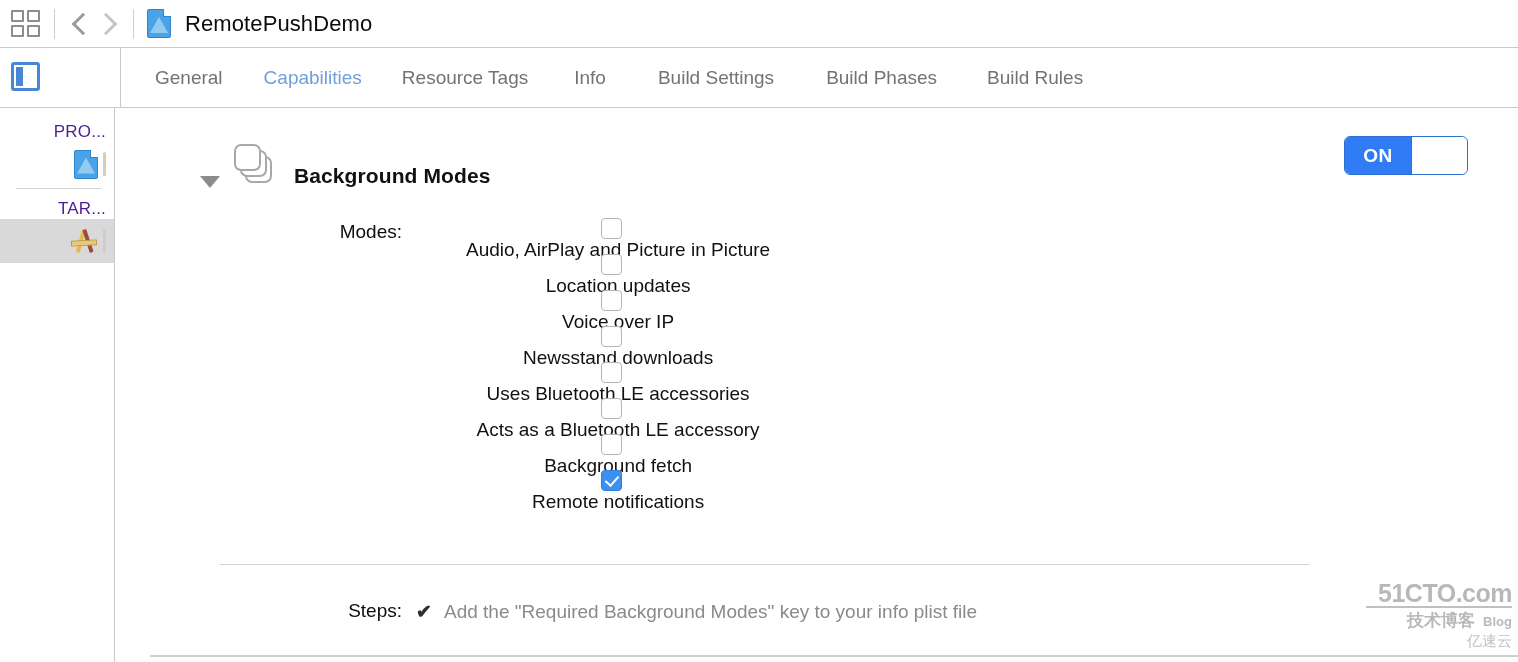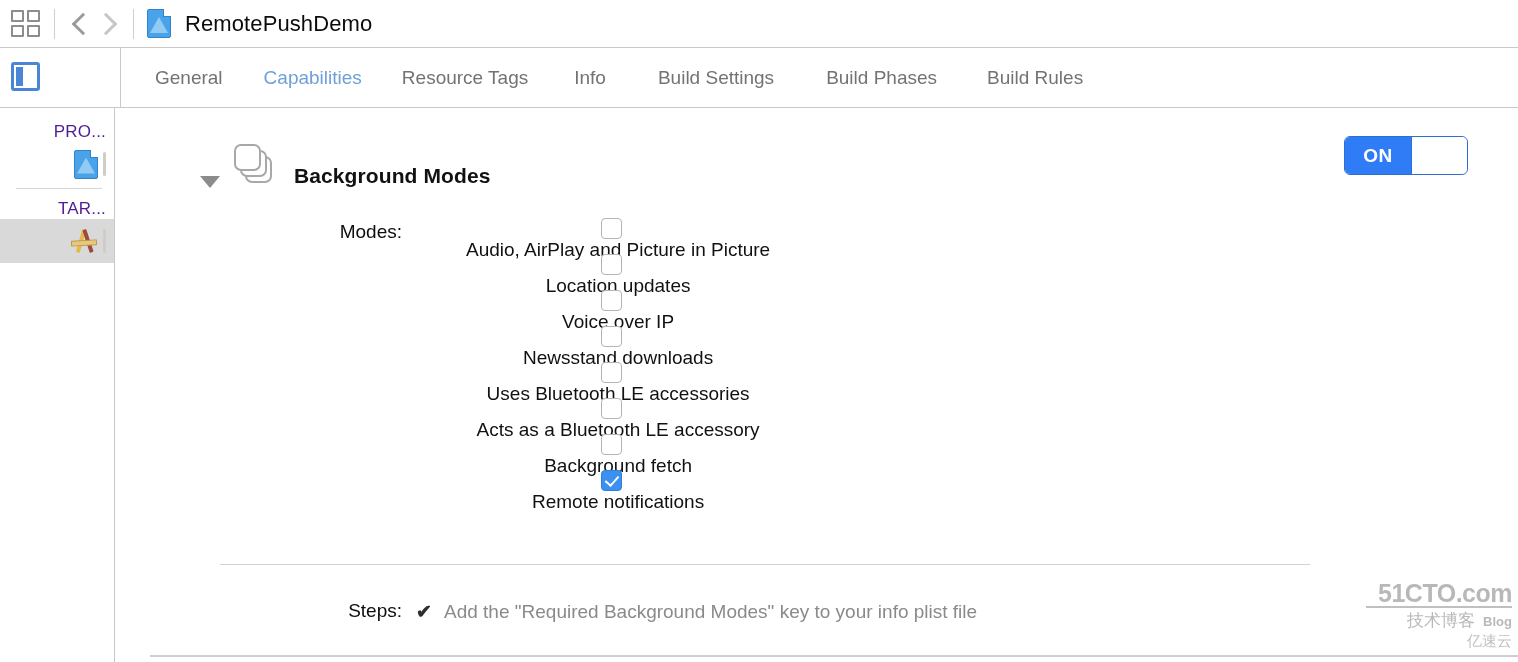--- a/index.html
+++ b/index.html
@@ -414,21 +414,21 @@
     text-align: right;
   }
   #wm-sub {
     display: flex;
     justify-content: flex-end;
     align-items: baseline;
     gap: 8px;
     border-top: 2px solid #9a9a9a;
     padding-top: 1px;
   }
-  #wm-cn { font-size: 17px; color: #8e8e8e; font-weight: normal; }
+  #wm-cn { font-size: 17px; color: #8e8e8e; font-weight: bold; }
   #wm-blog { font-size: 13px; color: #8e8e8e; font-weight: bold; }
   #wm-third {
     font-size: 15px;
     color: #9a9a9a;
     text-align: right;
     line-height: 18px;
   }
 </style>
 </head>
 <body>

